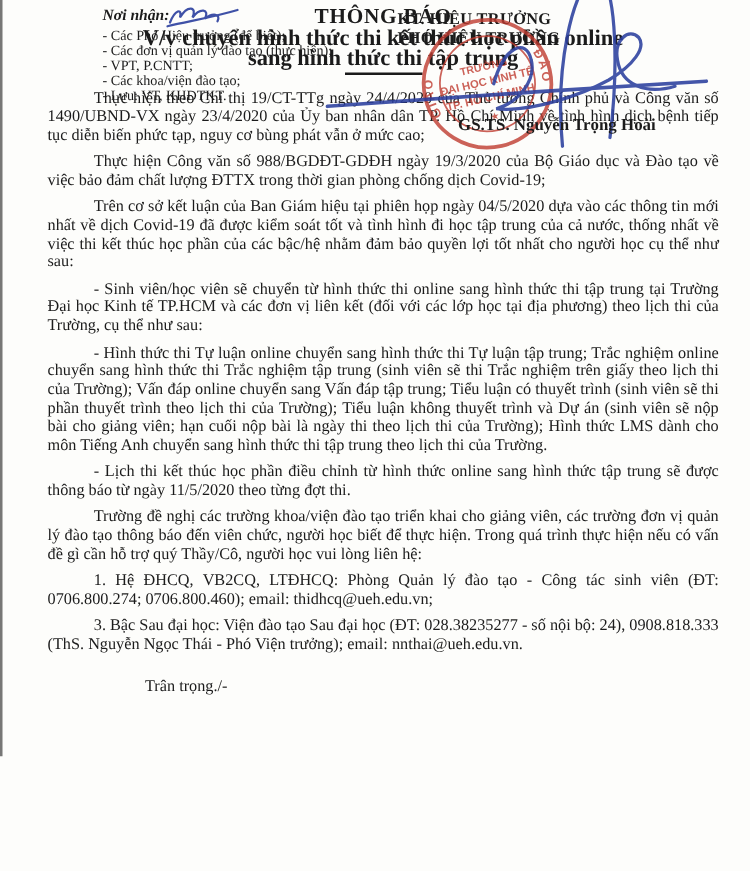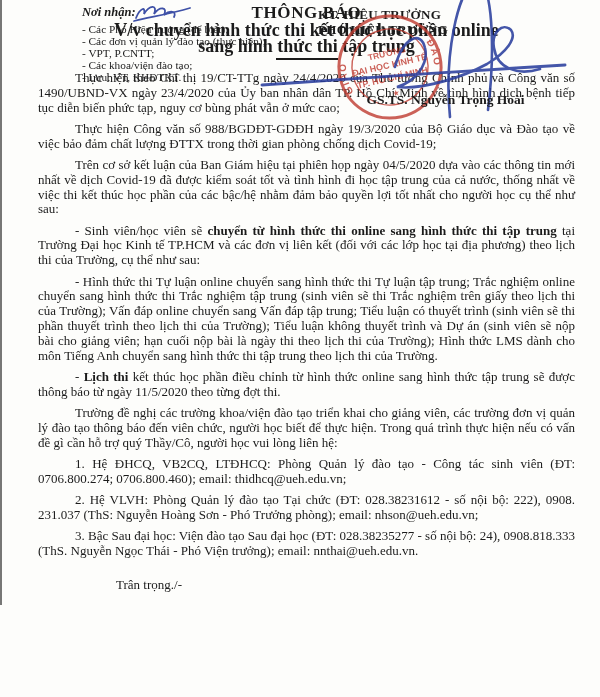--- a/index.html
+++ b/index.html
@@ -17,21 +17,21 @@
     background:#4a4a4a; opacity:.75;
   }
   .content { position:absolute; top:0; left:0; right:0; padding:3px 25px 0 38px; }
   .title { text-align:center; font-weight:bold; font-size:17px; letter-spacing:.6px; }
   .subtitle { text-align:center; font-weight:bold; font-size:18px; line-height:15.5px; }
   .title-rule { width:62px; border-top:2px solid #1b1b1b; margin:4px auto 11px auto; }
   .body p {
     font-size:13px; line-height:14.8px; text-align:justify;
     text-indent:37px; margin-bottom:6.5px;
   }
-  .body b { font-weight:bold; }
+  .body b { font-weight:normal; }
   .email { }
   .closing { text-indent:0 !important; margin-left:78px; margin-top:19px; }
   .footer { position:absolute; left:0; top:578; width:600px; height:119px;padding-left:40px; }
   .recipients { position:absolute; left:82px; top:5px; }
   .recipients-label { font-weight:bold; font-style:italic; font-size:12.5px; margin-bottom:3px; }
   .recipients div.item { font-size:11.3px; line-height:12px; }
   .signer { position:absolute; left:318px; top:7px; width:255px; text-align:left; }
   .signer-line { font-weight:bold; font-size:13px; line-height:15px; letter-spacing:.3px; }
   .signer-name {
     position:absolute; left:318px; top:92px; width:255px; text-align:center;
@@ -56,21 +56,20 @@
 
     <div class="body">
       <p>Thực hiện theo Chỉ thị 19/CT-TTg ngày 24/4/2020 của Thủ tướng Chính phủ và Công văn số 1490/UBND-VX ngày 23/4/2020 của Ủy ban nhân dân TP. Hồ Chí Minh về tình hình dịch bệnh tiếp tục diễn biến phức tạp, nguy cơ bùng phát vẫn ở mức cao;</p>
       <p>Thực hiện Công văn số 988/BGDĐT-GDĐH ngày 19/3/2020 của Bộ Giáo dục và Đào tạo về việc bảo đảm chất lượng ĐTTX trong thời gian phòng chống dịch Covid-19;</p>
       <p>Trên cơ sở kết luận của Ban Giám hiệu tại phiên họp ngày 04/5/2020 dựa vào các thông tin mới nhất về dịch Covid-19 đã được kiểm soát tốt và tình hình đi học tập trung của cả nước, thống nhất về việc thi kết thúc học phần của các bậc/hệ nhằm đảm bảo quyền lợi tốt nhất cho người học cụ thể như sau:</p>
       <p><span>- Sinh viên/học viên sẽ </span><b>chuyển từ hình thức thi online sang hình thức thi tập trung</b><span> tại Trường Đại học Kinh tế TP.HCM và các đơn vị liên kết (đối với các lớp học tại địa phương) theo lịch thi của Trường, cụ thể như sau:</span></p>
       <p>- Hình thức thi Tự luận online chuyển sang hình thức thi Tự luận tập trung; Trắc nghiệm online chuyển sang hình thức thi Trắc nghiệm tập trung (sinh viên sẽ thi Trắc nghiệm trên giấy theo lịch thi của Trường); Vấn đáp online chuyển sang Vấn đáp tập trung; Tiểu luận có thuyết trình (sinh viên sẽ thi phần thuyết trình theo lịch thi của Trường); Tiểu luận không thuyết trình và Dự án (sinh viên sẽ nộp bài cho giảng viên; hạn cuối nộp bài là ngày thi theo lịch thi của Trường); Hình thức LMS dành cho môn Tiếng Anh chuyển sang hình thức thi tập trung theo lịch thi của Trường.</p>
       <p><span>- </span><b>Lịch thi</b><span> kết thúc học phần điều chỉnh từ hình thức online sang hình thức tập trung sẽ được thông báo từ ngày 11/5/2020 theo từng đợt thi.</span></p>
       <p>Trường đề nghị các trường khoa/viện đào tạo triển khai cho giảng viên, các trường đơn vị quản lý đào tạo thông báo đến viên chức, người học biết để thực hiện. Trong quá trình thực hiện nếu có vấn đề gì cần hỗ trợ quý Thầy/Cô, người học vui lòng liên hệ:</p>
       <p><span>1. Hệ ĐHCQ, VB2CQ, LTĐHCQ: Phòng Quản lý đào tạo - Công tác sinh viên (ĐT: 0706.800.274; 0706.800.460); email: </span><span class="email">thidhcq@ueh.edu.vn</span><span>;</span></p>
-      <p><span>2. Hệ VLVH: Phòng Quản lý đào tạo Tại chức (ĐT: 028.38231612 - số nội bộ: 222), 0908. 231.037 (ThS: Nguyễn Hoàng Sơn - Phó Trưởng phòng); email: </span><span class="email">nhson@ueh.edu.vn</span><span>;</span></p>
       <p><span>3. Bậc Sau đại học: Viện đào tạo Sau đại học (ĐT: 028.38235277 - số nội bộ: 24), 0908.818.333 (ThS. Nguyễn Ngọc Thái - Phó Viện trưởng); email: </span><span class="email">nnthai@ueh.edu.vn</span><span>.</span></p>
       <p class="closing">Trân trọng./-</p>
     </div>
   </div>
 
   <div class="footer">
 
     <div class="recipients">
       <div class="recipients-label">Nơi nhận:</div>
       <div class="item">- Các Phó Hiệu trưởng (để biết);</div>

